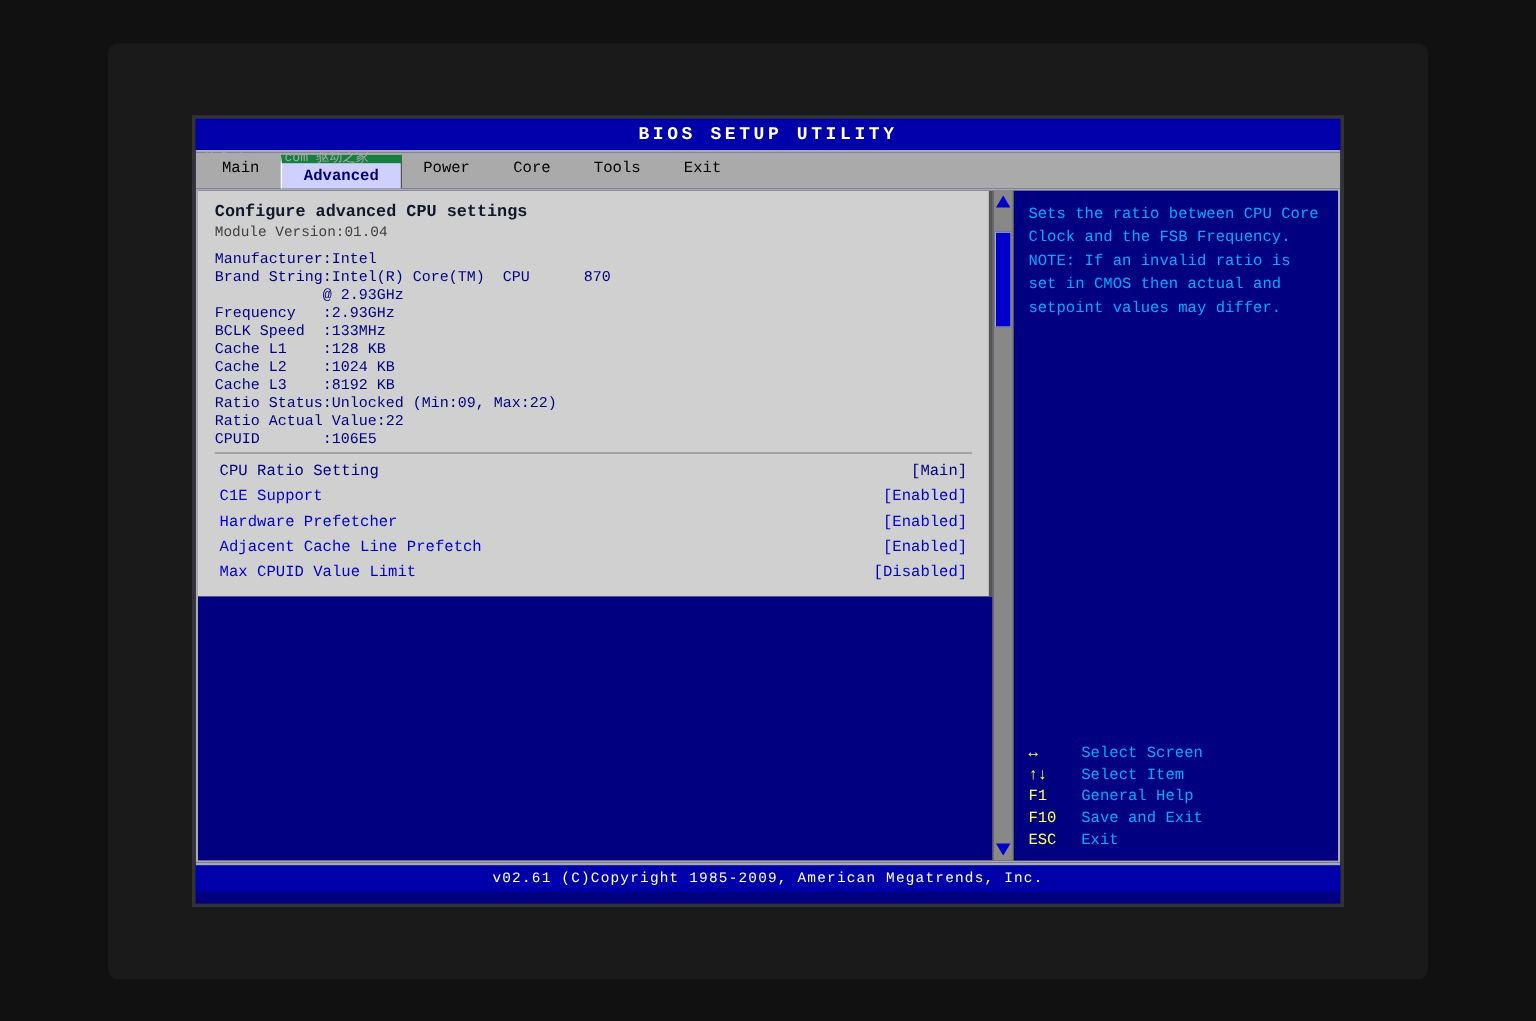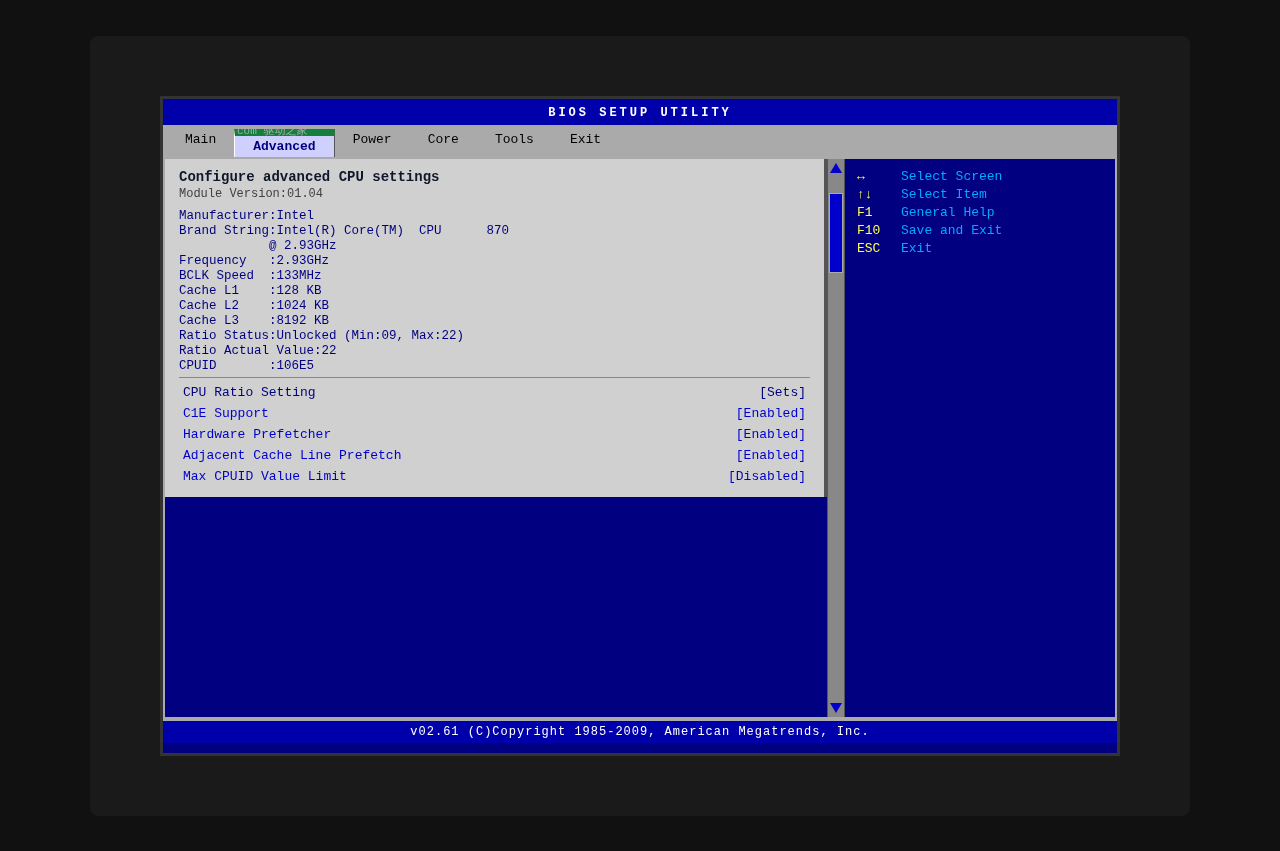--- a/index.html
+++ b/index.html
@@ -45,21 +45,21 @@
 
     .title-bar {
       background: #0000aa;
       text-align: center;
       padding: 4px 0;
       border-bottom: 2px solid #aaa;
     }
 
     .title-bar span {
       color: #fff;
-      font-size: 12px;
+      font-size: 15px;
       font-weight: bold;
       letter-spacing: 3px;
     }
 
     .tab-bar {
       background: #aaaaaa;
       display: flex;
       padding: 2px 0 0 4px;
     }
 
@@ -272,21 +272,21 @@
               <div class="info-row">Cache L2    :1024 KB</div>
               <div class="info-row">Cache L3    :8192 KB</div>
               <div class="info-row">Ratio Status:Unlocked (Min:09, Max:22)</div>
               <div class="info-row">Ratio Actual Value:22</div>
               <div class="info-row">CPUID       :106E5</div>
             </div>
           <div class="divider"></div>
           <div id="menu-items-container">
               <div class="menu-row white-text">
                 <span class="label">CPU Ratio Setting</span>
-                <span class="value">[Sets]</span>
+                <span class="value">[Main]</span>
               </div>
               <div class="menu-row blue-label">
                 <span class="label">C1E Support</span>
                 <span class="value">[Enabled]</span>
               </div>
               <div class="menu-row blue-label">
                 <span class="label">Hardware Prefetcher</span>
                 <span class="value">[Enabled]</span>
               </div>
               <div class="menu-row blue-label">
@@ -301,20 +301,22 @@
         </div>
       </div>
 
       <div class="scrollbar">
         <div class="scroll-arrow-up"></div>
         <div class="scroll-thumb"></div>
         <div class="scroll-arrow-down"></div>
       </div>
 
       <div class="right-panel">
+        <div class="help-text" id="help-text-el">Sets the ratio between CPU Core Clock and the FSB Frequency.
+NOTE: If an invalid ratio is set in CMOS then actual and setpoint values may differ.</div>
         <div class="key-help" id="key-help-container">
             <div class="key-row">
               <span class="key-name">↔</span>
               <span>Select Screen</span>
             </div>
             <div class="key-row">
               <span class="key-name">↑↓</span>
               <span>Select Item</span>
             </div>
             <div class="key-row">

